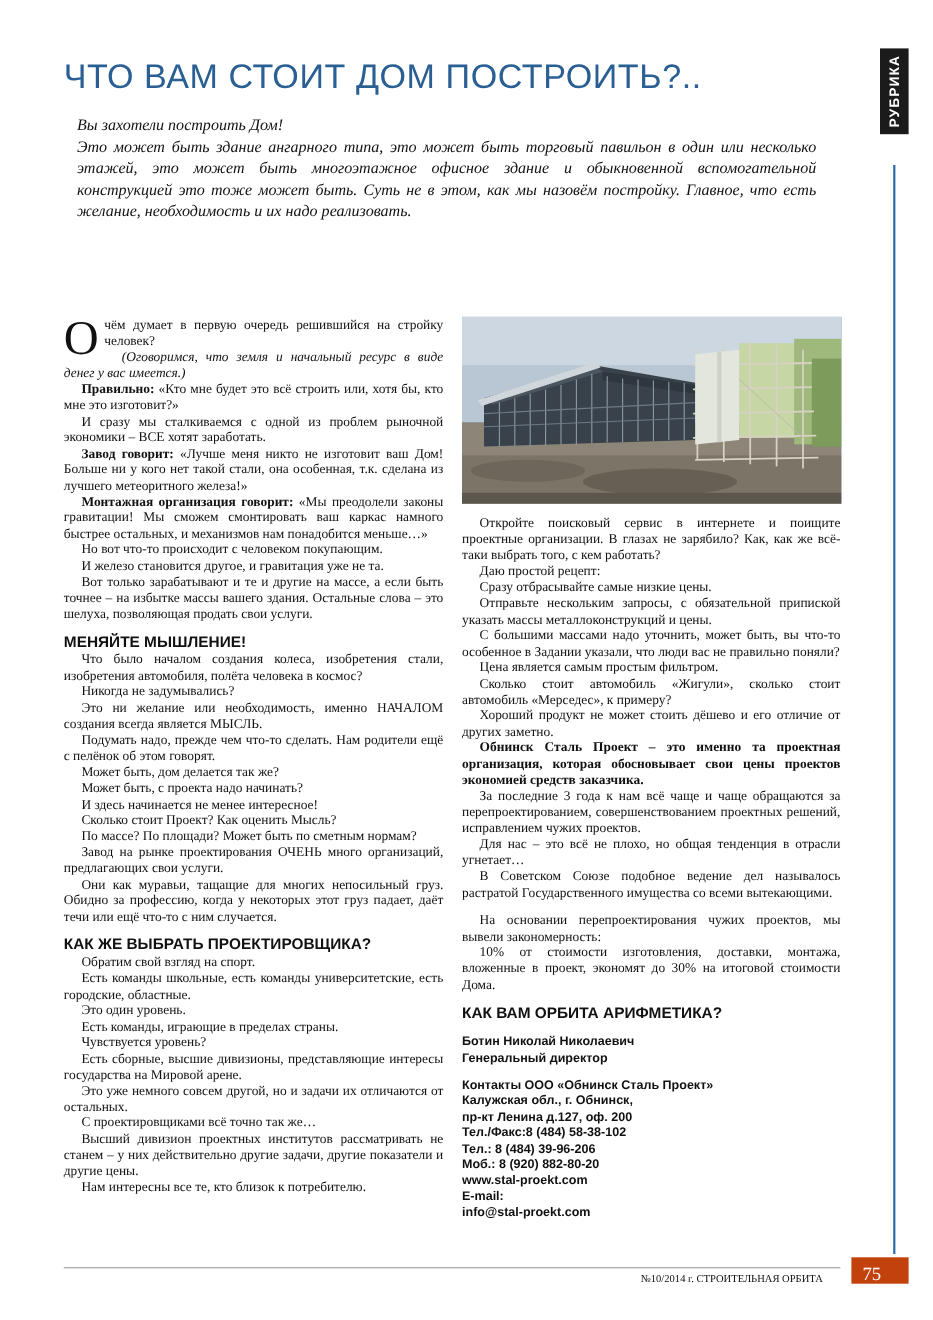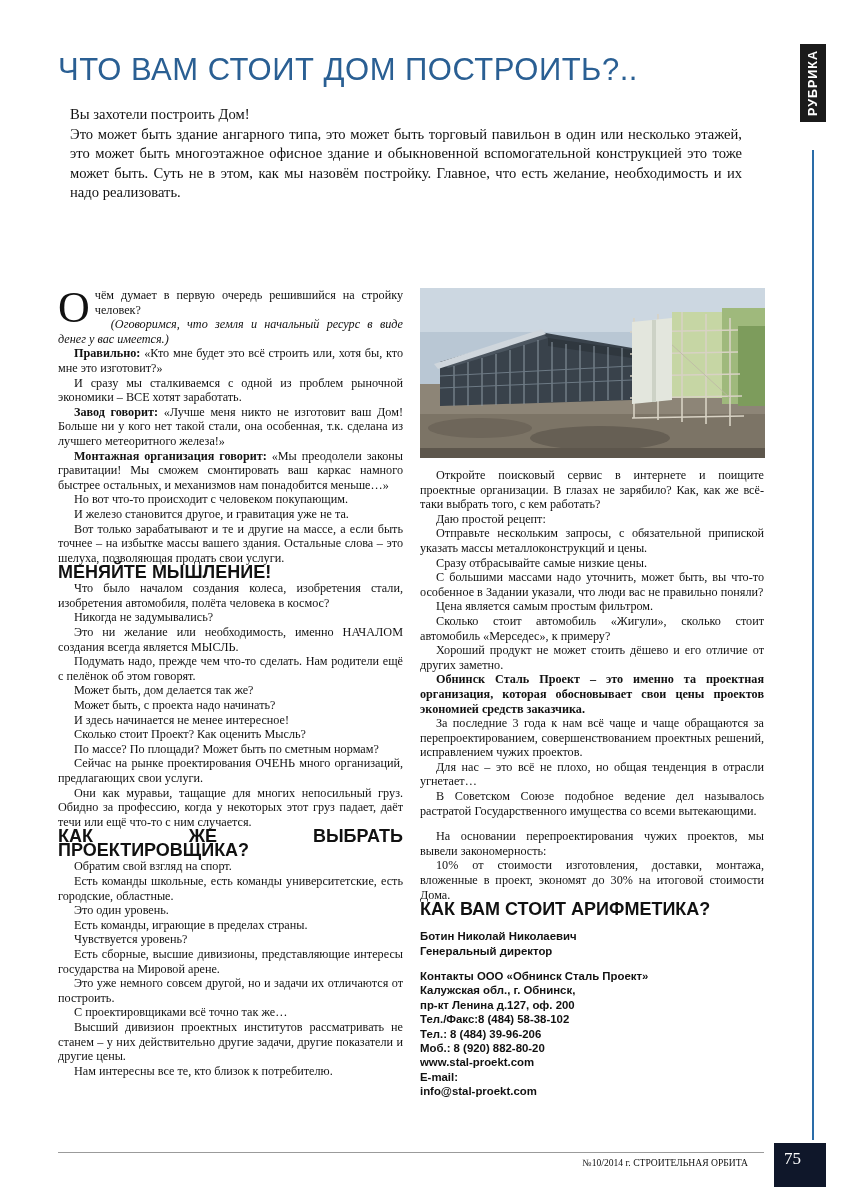--- a/index.html
+++ b/index.html
@@ -43,41 +43,42 @@
     font-family:Liberation Sans, sans-serif;
     font-size:31px;
     color:#2a5f93;
     letter-spacing:0.5px;
     white-space:nowrap;
   }
 
   
   .intro{
     position:absolute;left:70px;top:105px;width:672px;
+    font-style:italic;
     font-size:14.6px;
     line-height:19.5px;
     text-align:justify;
     color:#111;
   }
 
   
   .col-left{
     position:absolute;left:58px;top:288px;width:345px;
     font-size:12.2px;line-height:14.6px;text-align:justify;
   }
   .col-right{
     position:absolute;left:420px;top:468px;width:344px;
     font-size:12.2px;line-height:14.6px;text-align:justify;
   }
   p{margin:0;text-indent:16px;}
   p.noind{text-indent:0;}
   .sub{
     font-family:"Liberation Sans", sans-serif;
-    font-weight:bold;font-size:18px;
-    margin-bottom:2px;text-indent:0;
+    font-weight:bold;font-size:14px;
+    margin-top:11px;margin-bottom:2px;text-indent:0;
     line-height:14px;
   }
   .b{font-weight:bold;}
   .gap{height:11px;}
 
   
   .dropcap{
     float:left;
     font-size:44px;
     line-height:36px;
@@ -105,22 +106,22 @@
     position:absolute;left:58px;top:1152px;width:706px;height:1px;
     background:#9b9b9b;
   }
   .footer-txt{
     position:absolute;right:100px;top:1157px;
     font-size:9.6px;color:#111;
     font-family:"Liberation Serif", serif;
     white-space:nowrap;
   }
   .pagebox{
-    position:absolute;right:22px;top:1143px;width:52px;height:44px;
-    background:#0f172a;
+    position:absolute;right:22px;top:1143px;width:52px;height:24px;
+    background:#c2410c;
   }
   .pagebox span{
     color:#fff;font-family:"Liberation Serif", serif;font-size:17px;
     position:absolute;left:10px;top:6px;
   }
 </style>
 </head>
 <body>
 
 <div class="page">
@@ -218,53 +219,53 @@
     <p class="sub">МЕНЯЙТЕ МЫШЛЕНИЕ!</p>
     <p>Что было началом создания колеса, изобретения стали, изобретения автомобиля, полёта человека в космос?</p>
     <p>Никогда не задумывались?</p>
     <p>Это ни желание или необходимость, именно НАЧАЛОМ создания всегда является МЫСЛЬ.</p>
     <p>Подумать надо, прежде чем что-то сделать. Нам родители ещё с пелёнок об этом говорят.</p>
     <p>Может быть, дом делается так же?</p>
     <p>Может быть, с проекта надо начинать?</p>
     <p>И здесь начинается не менее интересное!</p>
     <p>Сколько стоит Проект? Как оценить Мысль?</p>
     <p>По массе? По площади? Может быть по сметным нормам?</p>
-    <p>Сейчас на рынке проектирования ОЧЕНЬ много организаций, предлагающих свои услуги.</p>
+    <p>Завод на рынке проектирования ОЧЕНЬ много организаций, предлагающих свои услуги.</p>
     <p>Они как муравьи, тащащие для многих непосильный груз. Обидно за профессию, когда у некоторых этот груз падает, даёт течи или ещё что-то с ним случается.</p>
 
     <p class="sub">КАК ЖЕ ВЫБРАТЬ ПРОЕКТИРОВЩИКА?</p>
     <p>Обратим свой взгляд на спорт.</p>
     <p>Есть команды школьные, есть команды университетские, есть городские, областные.</p>
     <p>Это один уровень.</p>
     <p>Есть команды, играющие в пределах страны.</p>
     <p>Чувствуется уровень?</p>
     <p>Есть сборные, высшие дивизионы, представляющие интересы государства на Мировой арене.</p>
-    <p>Это уже немного совсем другой, но и задачи их отличаются от построить.</p>
+    <p>Это уже немного совсем другой, но и задачи их отличаются от остальных.</p>
     <p>С проектировщиками всё точно так же…</p>
     <p>Высший дивизион проектных институтов рассматривать не станем – у них действительно другие задачи, другие показатели и другие цены.</p>
     <p>Нам интересны все те, кто близок к потребителю.</p>
   </div>
 
   <div class="col-right">
     <p>Откройте поисковый сервис в интернете и поищите проектные организации. В глазах не зарябило? Как, как же всё-таки выбрать того, с кем работать?</p>
     <p>Даю простой рецепт:</p>
+    <p>Сразу отбрасывайте самые низкие цены.</p>
     <p>Отправьте нескольким запросы, с обязательной припиской указать массы металлоконструкций и цены.</p>
-    <p>Сразу отбрасывайте самые низкие цены.</p>
     <p>С большими массами надо уточнить, может быть, вы что-то особенное в Задании указали, что люди вас не правильно поняли?</p>
     <p>Цена является самым простым фильтром.</p>
     <p>Сколько стоит автомобиль «Жигули», сколько стоит автомобиль «Мерседес», к примеру?</p>
     <p>Хороший продукт не может стоить дёшево и его отличие от других заметно.</p>
     <p><span class="b">Обнинск Сталь Проект – это именно та проектная организация, которая обосновывает свои цены проектов экономией средств заказчика.</span></p>
     <p>За последние 3 года к нам всё чаще и чаще обращаются за перепроектированием, совершенствованием проектных решений, исправлением чужих проектов.</p>
     <p>Для нас – это всё не плохо, но общая тенденция в отрасли угнетает…</p>
     <p>В Советском Союзе подобное ведение дел называлось растратой Государственного имущества со всеми вытекающими.</p>
     <div class="gap"></div>
     <p>На основании перепроектирования чужих проектов, мы вывели закономерность:</p>
     <p>10% от стоимости изготовления, доставки, монтажа, вложенные в проект, экономят до 30% на итоговой стоимости Дома.</p>
-    <p class="sub">КАК ВАМ СТОИТ АРИФМЕТИКА?</p>
+    <p class="sub">КАК ВАМ ОРБИТА АРИФМЕТИКА?</p>
     <div class="gap"></div>
     <p class="sig">Ботин Николай Николаевич</p>
     <p class="sig">Генеральный директор</p>
     <div class="gap"></div>
     <p class="sig">Контакты ООО «Обнинск Сталь Проект»</p>
     <p class="sig">Калужская обл., г. Обнинск,</p>
     <p class="sig">пр-кт Ленина д.127, оф. 200</p>
     <p class="sig">Тел./Факс:8 (484) 58-38-102</p>
     <p class="sig">Тел.: 8 (484) 39-96-206</p>
     <p class="sig">Моб.: 8 (920) 882-80-20</p>

